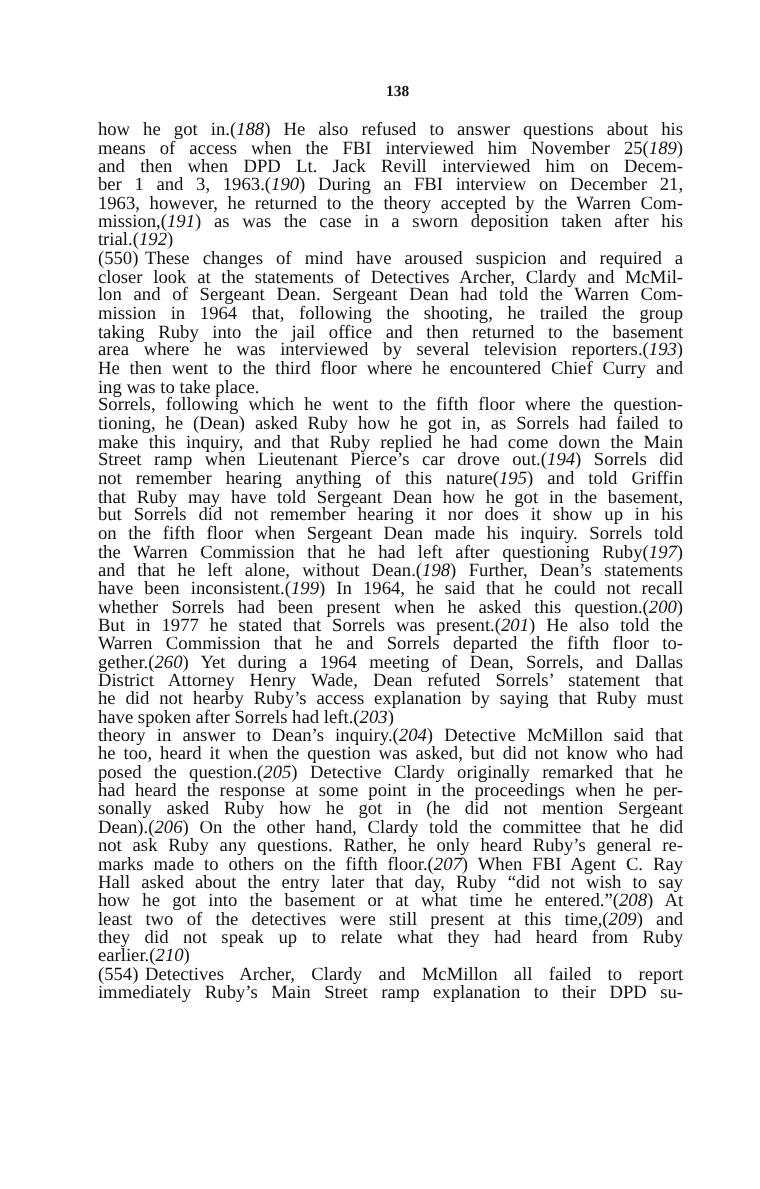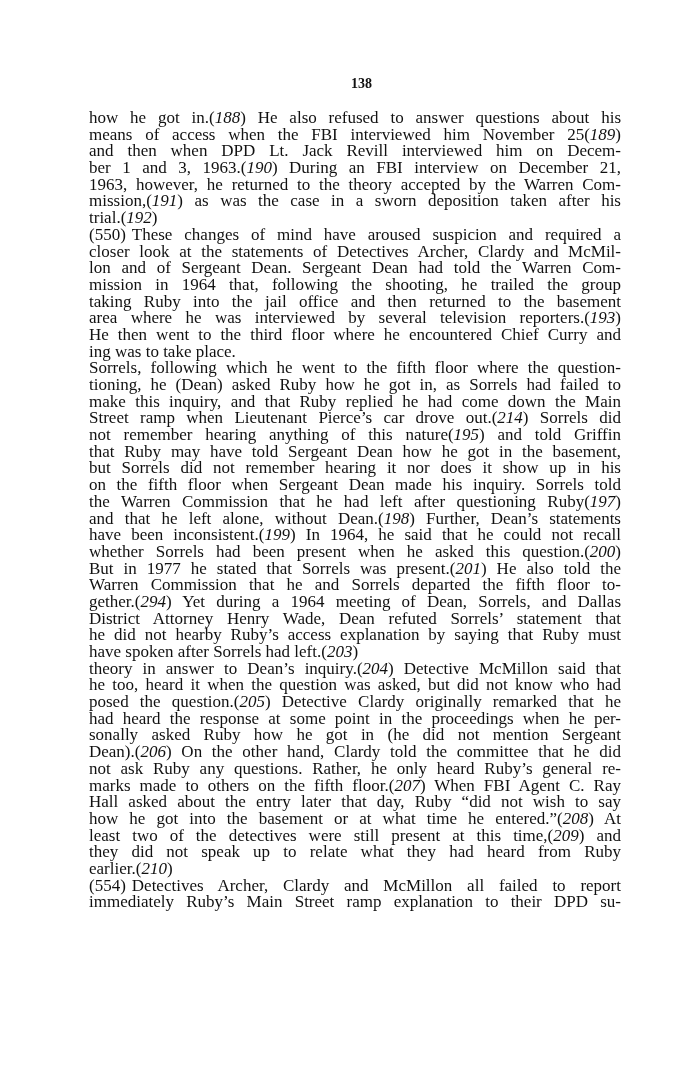--- a/index.html
+++ b/index.html
@@ -56,34 +56,34 @@
         <span class="line"><span>mission in 1964 that, following the shooting, he trailed the group</span></span>
         <span class="line"><span>taking Ruby into the jail office and then returned to the basement</span></span>
         <span class="line"><span>area where he was interviewed by several television reporters.(<i class="fn">193</i>)</span></span>
         <span class="line"><span>He then went to the third floor where he encountered Chief Curry and</span></span>
         <span class="line last"><span>ing was to take place.</span></span>
         <span class="line"><span>Sorrels, following which he went to the fifth floor where the question-</span></span>
       </div>
       <div>
         <span class="line"><span>tioning, he (Dean) asked Ruby how he got in, as Sorrels had failed to</span></span>
         <span class="line"><span>make this inquiry, and that Ruby replied he had come down the Main</span></span>
-        <span class="line"><span>Street ramp when Lieutenant Pierce’s car drove out.(<i class="fn">214</i>) Sorrels did</span></span>
+        <span class="line"><span>Street ramp when Lieutenant Pierce’s car drove out.(<i class="fn">194</i>) Sorrels did</span></span>
         <span class="line"><span>not remember hearing anything of this nature(<i class="fn">195</i>) and told Griffin</span></span>
         <span class="line"><span>that Ruby may have told Sergeant Dean how he got in the basement,</span></span>
         <span class="line"><span>but Sorrels did not remember hearing it nor does it show up in his</span></span>
       </div>
       <div>
         <span class="line"><span>on the fifth floor when Sergeant Dean made his inquiry. Sorrels told</span></span>
         <span class="line"><span>the Warren Commission that he had left after questioning Ruby(<i class="fn">197</i>)</span></span>
         <span class="line"><span>and that he left alone, without Dean.(<i class="fn">198</i>) Further, Dean’s statements</span></span>
         <span class="line"><span>have been inconsistent.(<i class="fn">199</i>) In 1964, he said that he could not recall</span></span>
         <span class="line"><span>whether Sorrels had been present when he asked this question.(<i class="fn">200</i>)</span></span>
         <span class="line"><span>But in 1977 he stated that Sorrels was present.(<i class="fn">201</i>) He also told the</span></span>
         <span class="line"><span>Warren Commission that he and Sorrels departed the fifth floor to-</span></span>
-        <span class="line"><span>gether.(<i class="fn">294</i>) Yet during a 1964 meeting of Dean, Sorrels, and Dallas</span></span>
+        <span class="line"><span>gether.(<i class="fn">260</i>) Yet during a 1964 meeting of Dean, Sorrels, and Dallas</span></span>
         <span class="line"><span>District Attorney Henry Wade, Dean refuted Sorrels’ statement that</span></span>
         <span class="line"><span>he did not hearby Ruby’s access explanation by saying that Ruby must</span></span>
         <span class="line last"><span>have spoken after Sorrels had left.(<i class="fn">203</i>)</span></span>
       </div>
       <div>
         <span class="line"><span>theory in answer to Dean’s inquiry.(<i class="fn">204</i>) Detective McMillon said that</span></span>
         <span class="line"><span>he too, heard it when the question was asked, but did not know who had</span></span>
         <span class="line"><span>posed the question.(<i class="fn">205</i>) Detective Clardy originally remarked that he</span></span>
         <span class="line"><span>had heard the response at some point in the proceedings when he per-</span></span>
         <span class="line"><span>sonally asked Ruby how he got in (he did not mention Sergeant</span></span>

